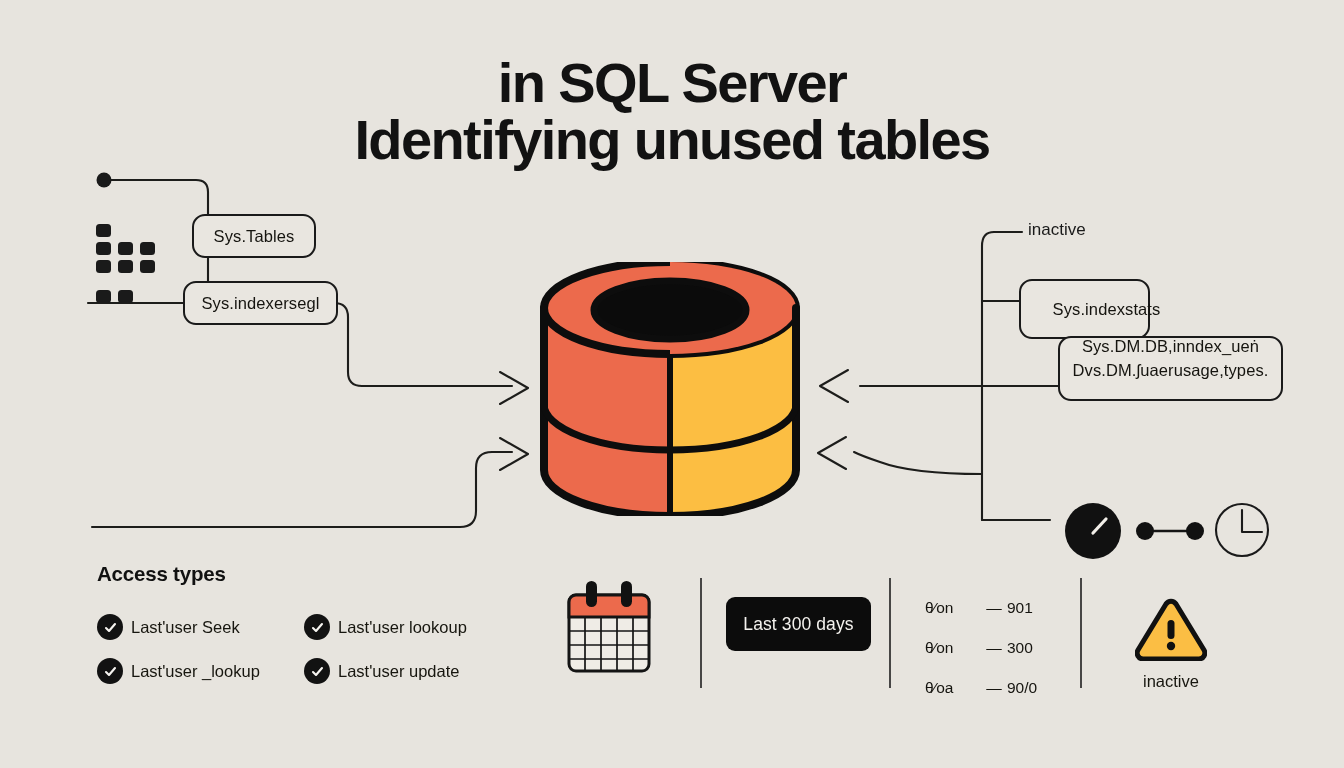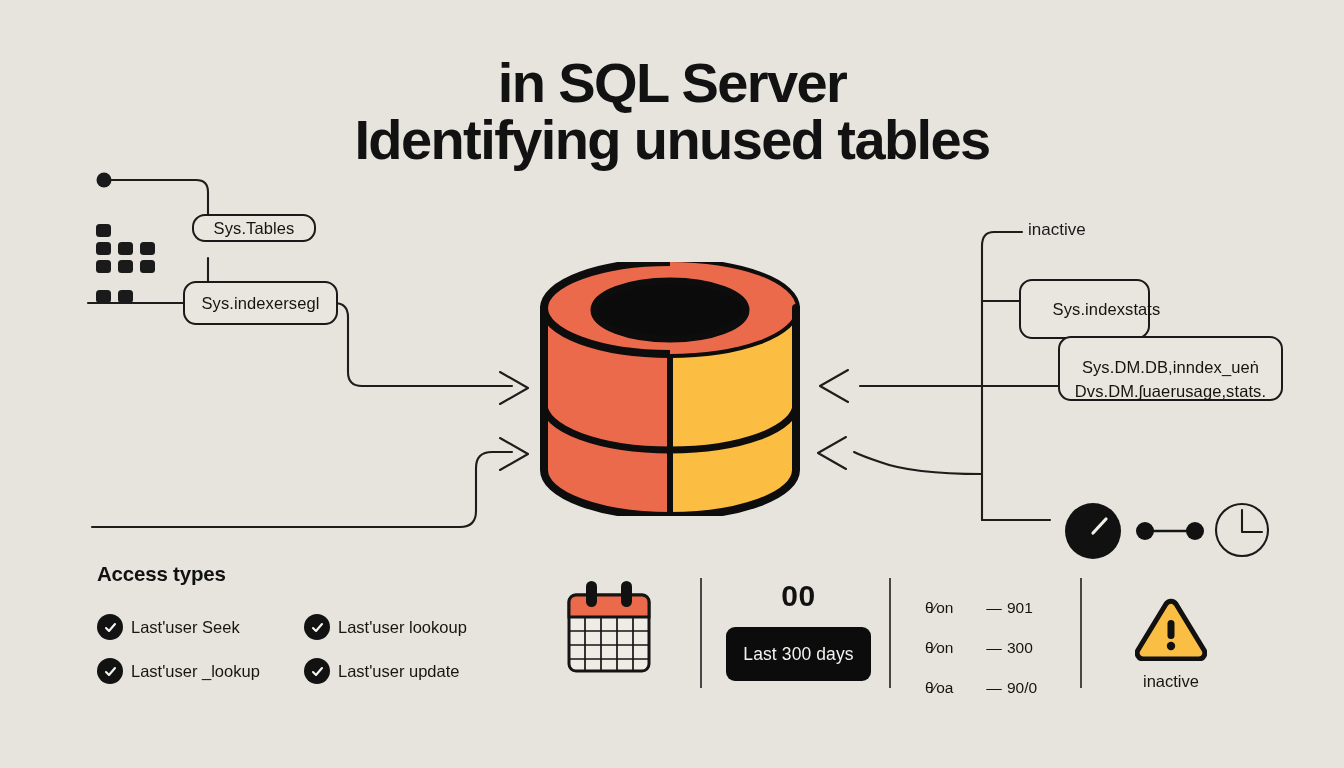--- a/index.html
+++ b/index.html
@@ -46,25 +46,25 @@
     align-items: center;
     justify-content: center;
     color: #15140f;
     font-size: 16.5px;
     letter-spacing: 0.1px;
     white-space: nowrap;
     z-index: 4;
   }
   .node.two-line {
     flex-direction: column;
-    justify-content: flex-end;
+    justify-content: flex-start;
     gap: 7px;
     font-size: 16.5px;
   }
-  #node-sys-tables      { left: 192px; top: 214px; width: 124px; height: 28px; }
+  #node-sys-tables      { left: 192px; top: 214px; width: 124px; height: 44px; }
   #node-sys-indexersegl { left: 183px; top: 281px; width: 155px; height: 44px; }
   #node-sys-indexstats  { left: 1019px; top: 279px; width: 131px; height: 60px; padding-left: 44px; }
   #node-dm-stats        { left: 1058px; top: 336px; width: 225px; height: 65px; }
   #node-dm-stats span   { display: block; line-height: 1; }
 
   
   .plain-label {
     color: #1a1a1a;
     font-size: 17px;
     white-space: nowrap;
@@ -246,21 +246,21 @@
 </div>
 
 <div id="label-inactive-top" class="plain-label abs">inactive</div>
 
 <div id="node-sys-indexstats" class="node abs">
   <span>Sys.indexstats</span>
 </div>
 
 <div id="node-dm-stats" class="node two-line abs">
   <span>Sys.DM.DB,inndex_ueṅ</span>
-  <span>Dvs.DM.ʃuaerusage,stats.</span>
+  <span>Dvs.DM.ʃuaerusage,types.</span>
 </div>
 
 <svg id="db-cylinder" class="abs" viewBox="0 0 268 254">
   <defs>
     <clipPath id="bodyClip">
       <path d="M8 46 V208 A126 46 0 0 0 260 208 V46 Z"></path>
     </clipPath>
   </defs>
 
   <path d="M8 46 V208 A126 46 0 0 0 260 208 V46 Z" fill="#ec6a4c"></path>
@@ -355,21 +355,20 @@
   </g>
   <rect x="20" y="0" width="11" height="26" rx="5.5" fill="#111111"></rect>
   <rect x="55" y="0" width="11" height="26" rx="5.5" fill="#111111"></rect>
 </svg>
 
 <div id="divider-1" class="v-divider abs"></div>
 <div id="divider-2" class="v-divider abs"></div>
 <div id="divider-3" class="v-divider abs"></div>
 
 <div id="counter-block" class="abs">
-  <div id="counter-value">00</div>
   <div id="range-pill">
     <span>Last 300 days</span>
   </div>
 </div>
 
 <div id="metrics-block" class="abs">
   <div class="metric-row">
     <span class="metric-key">θ⁄on</span>
     <span class="metric-dash">—</span>
     <span class="metric-value">901</span>

